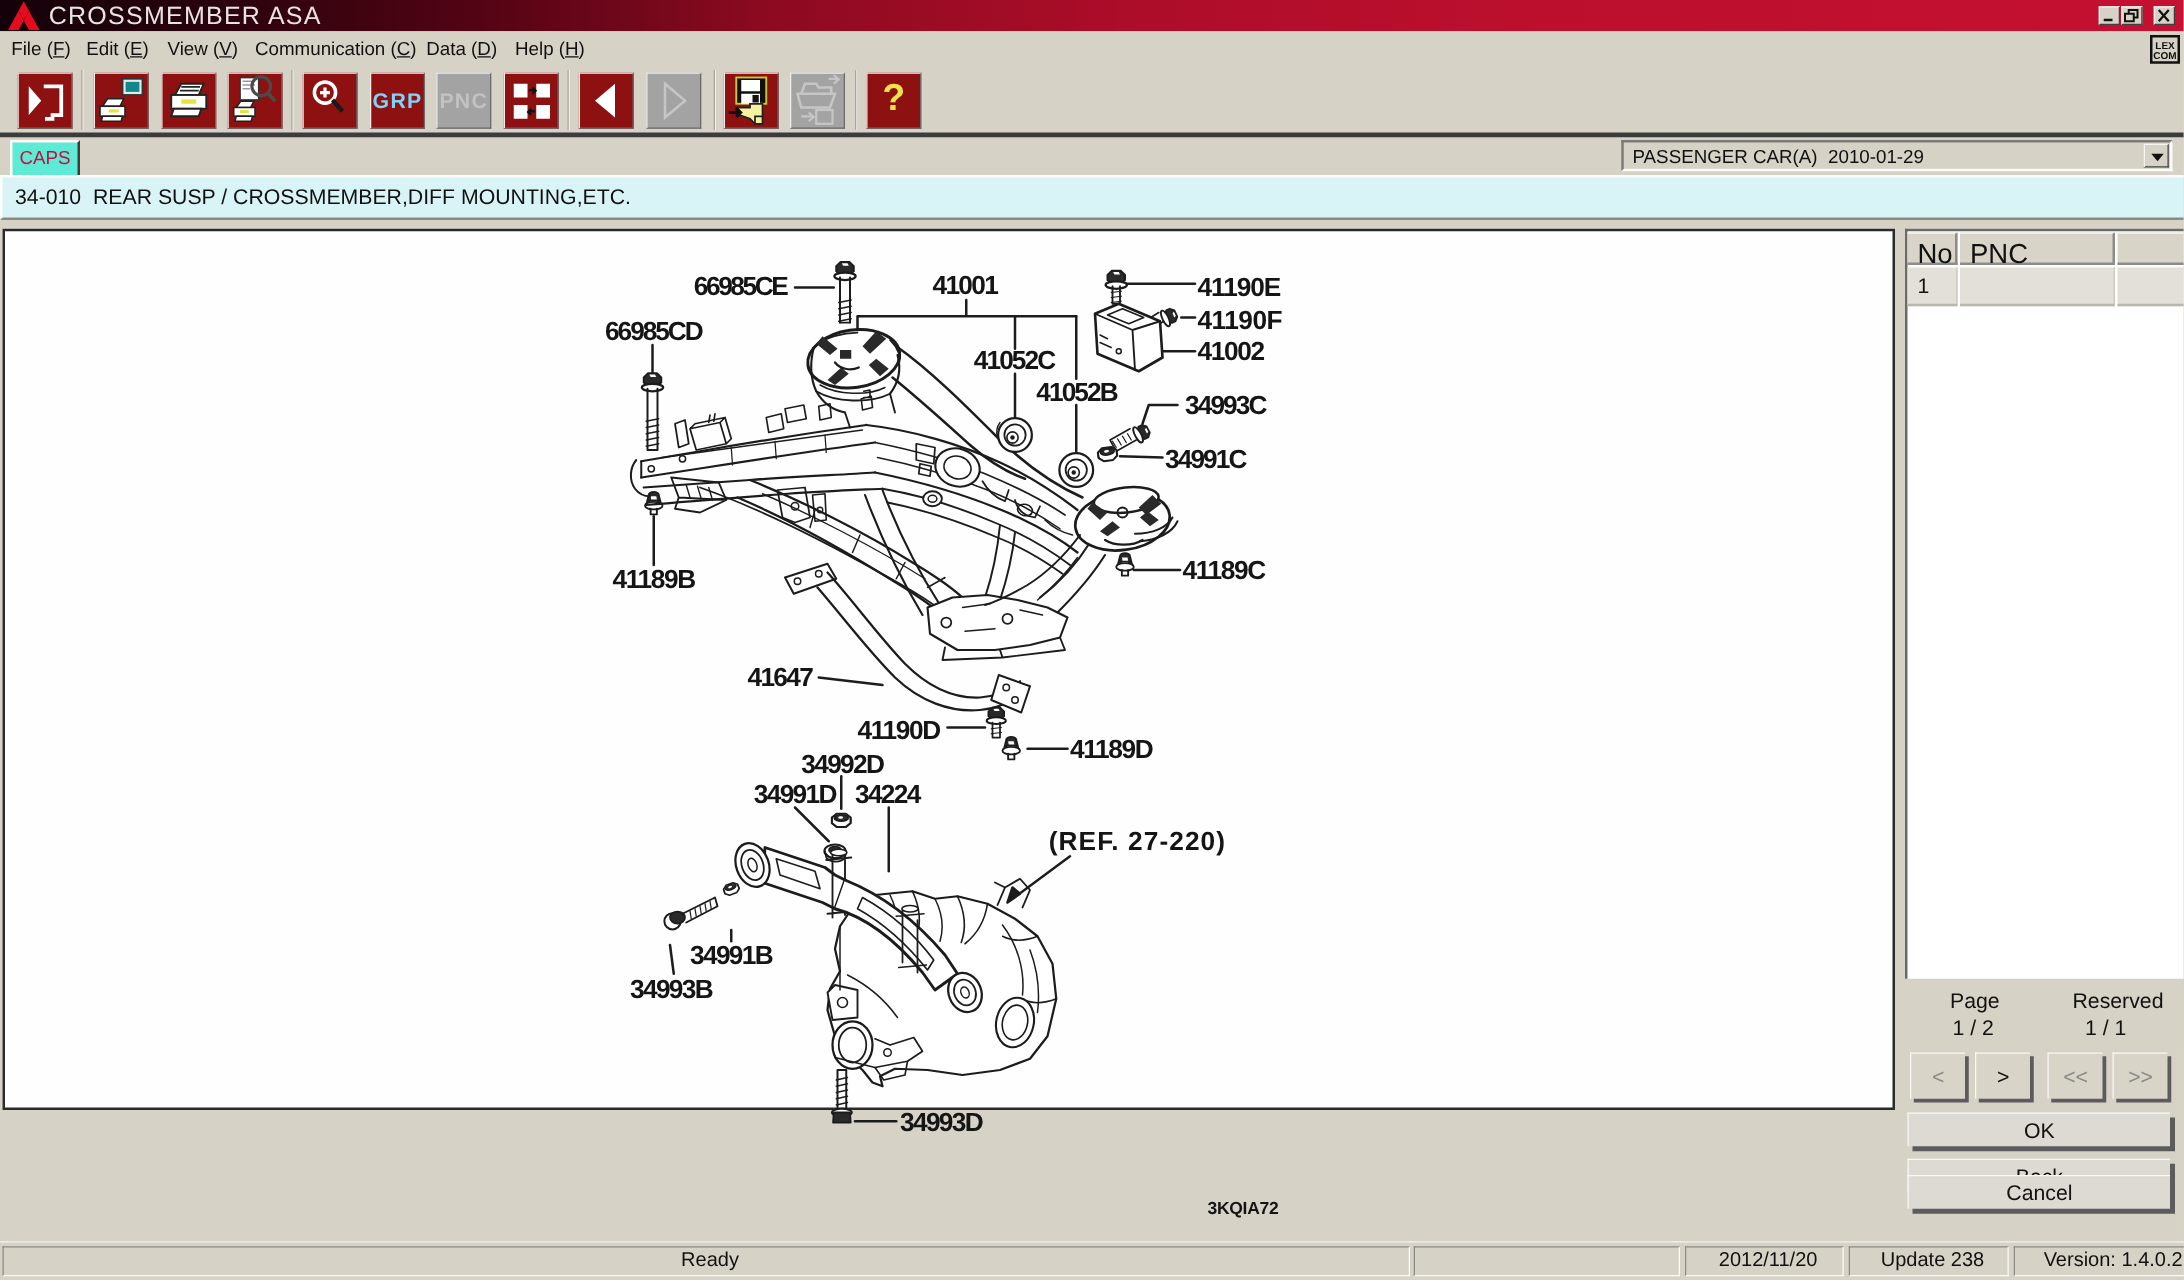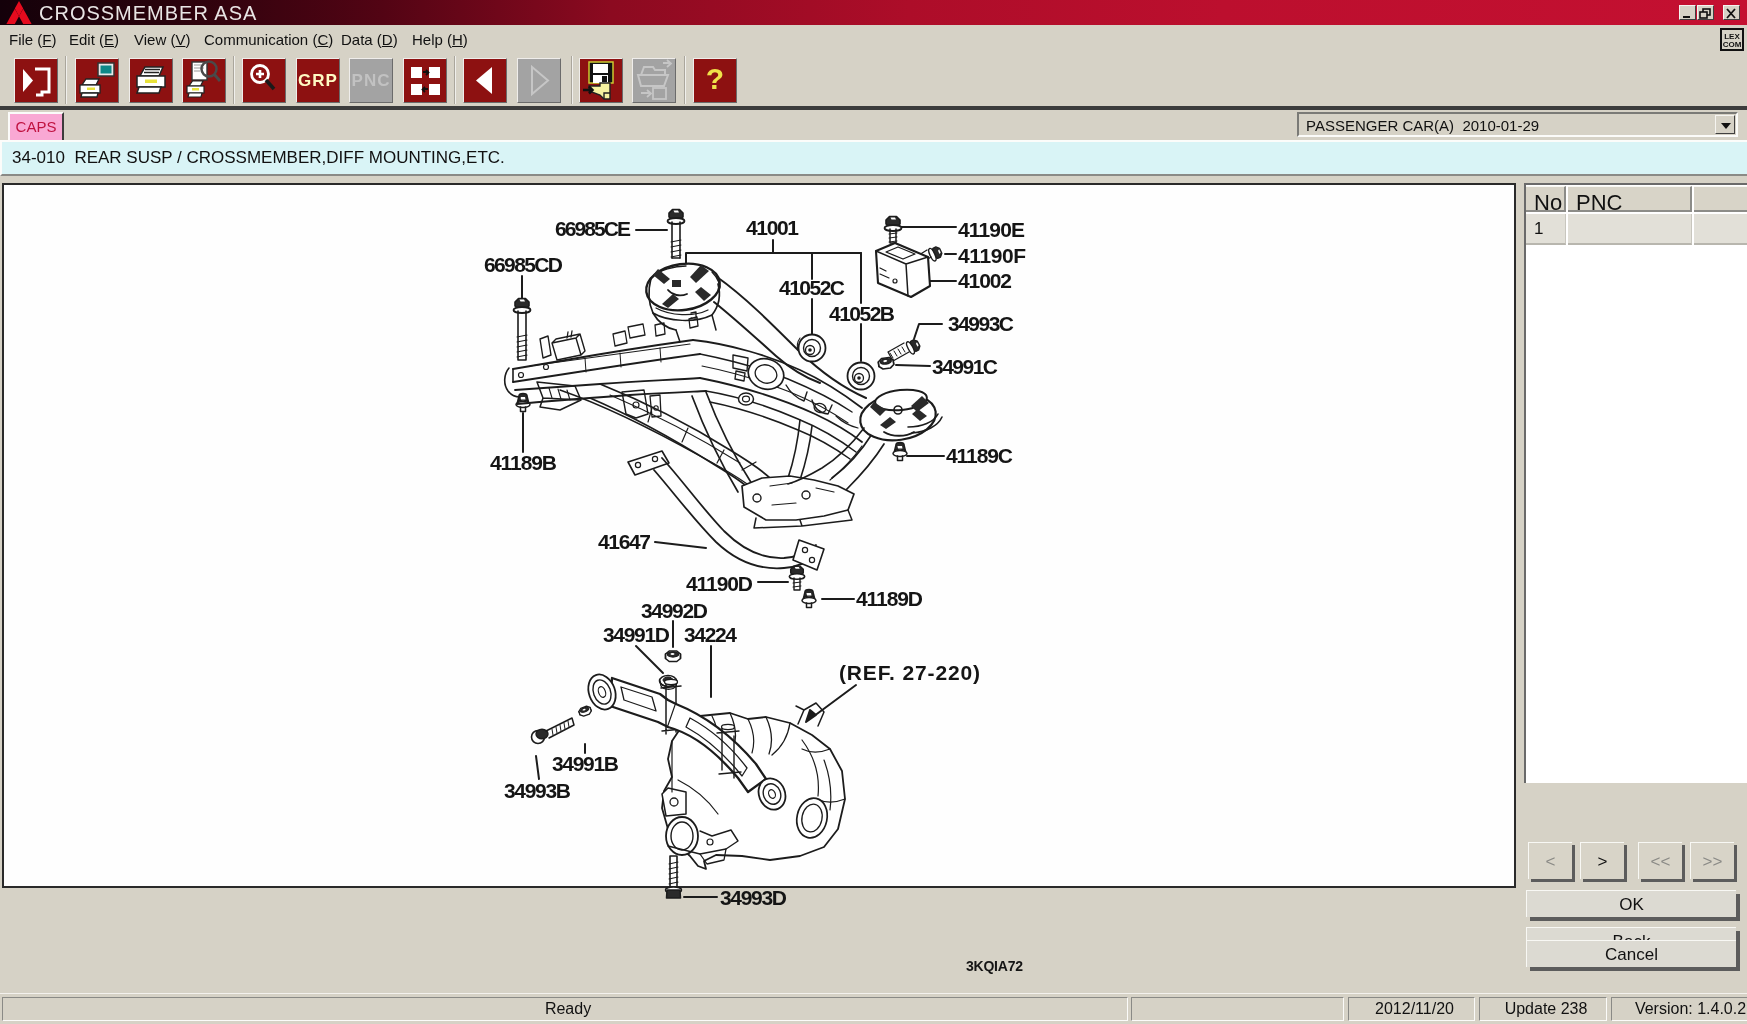--- a/index.html
+++ b/index.html
@@ -26,21 +26,21 @@
 #toolbar { left:0; top:53px; width:1747px; height:53px; background:#d6d2c6; }
 .tbtn { position:absolute; top:5px; width:44px; height:45px; background:#8d1111;
   border-top:1px solid #efedeb; border-left:1px solid #efedeb;
   border-right:1px solid #6b6b6b; border-bottom:1px solid #6b6b6b; }
 .tbtn.dis { background:#a3a3a3; }
 .tsep { position:absolute; top:3px; width:2px; height:48px; background:#aaa69c; border-right:1px solid #f0efec; }
 #darkline { left:0; top:106px; width:1747px; height:4px; background:#3c3c3c; }
 
 
 #tabstrip { left:0; top:110px; width:1747px; height:30px; background:#d6d2c6; }
-#capstab { left:8px; top:2px; width:56px; height:28px; background:#f9a8d4;
+#capstab { left:8px; top:2px; width:56px; height:28px; background:#5eead4;
   border-top:2px solid #fbfbf9; border-left:2px solid #fbfbf9; border-right:2px solid #3c3c3c;
   position:absolute; color:#c01240; font-size:15px; text-align:center; padding-top:4px; }
 #combo { left:1297px; top:2px; width:441px; height:25px; background:#d6d2c6; position:absolute;
   border-top:2px solid #7a7a76; border-left:2px solid #7a7a76;
   border-bottom:2px solid #fbfbf9; border-right:2px solid #fbfbf9;
   font-size:15px; color:#111; padding:3px 0 0 7px; }
 #comboarrow { position:absolute; right:1px; top:1px; width:20px; height:19px; background:#d6d2c6;
   border-top:1px solid #f5f4f0; border-left:1px solid #f5f4f0;
   border-right:1px solid #404040; border-bottom:1px solid #404040; }
 #comboarrow:after { content:""; position:absolute; left:5px; top:7px;
@@ -154,21 +154,21 @@
     </svg>
   </div>
   <div class="tsep" style="left:233px"></div>
   <div class="tbtn" style="left:242px">
     <svg width="42" height="43" viewBox="0 0 42 43">
       <circle cx="17" cy="15" r="8.5" fill="none" stroke="#fff" stroke-width="2.8"></circle>
       <path d="M13 15 L21 15 M17 11 L17 19" stroke="#fff" stroke-width="2.6"></path>
       <path d="M23 21 L31 30" stroke="#1a1a1a" stroke-width="3.5"></path>
     </svg>
   </div>
-  <div class="tbtn" style="left:296px; color:#fef9c3; font-size:17px; font-weight:bold; text-align:center; padding-top:12px; letter-spacing:1px;">GRP</div>
+  <div class="tbtn" style="left:296px; color:#7dd3fc; font-size:17px; font-weight:bold; text-align:center; padding-top:12px; letter-spacing:1px;">GRP</div>
   <div class="tbtn dis" style="left:349px; color:#c2c2c2; font-size:17px; font-weight:bold; text-align:center; padding-top:12px; letter-spacing:1px;">PNC</div>
   <div class="tbtn" style="left:403px">
     <svg width="42" height="43" viewBox="0 0 42 43">
       <rect x="7" y="8" width="11" height="11" fill="#fff"></rect>
       <rect x="25" y="8" width="11" height="11" fill="#fff"></rect>
       <rect x="7" y="25" width="11" height="11" fill="#fff"></rect>
       <rect x="25" y="25" width="11" height="11" fill="#fff"></rect>
       <path d="M19 13 L24 13 M22 11 L24.5 13.5 L22 16" stroke="#111" stroke-width="1.8" fill="none"></path>
       <path d="M24 30 L19 30 M21 28 L18.5 30.5 L21 33" stroke="#111" stroke-width="1.8" fill="none"></path>
     </svg>
@@ -506,20 +506,26 @@
   </div>
   <div id="rpanel">
     <div id="rtable">
       <div class="hcell" style="left:0px; width:40px;">No</div>
       <div class="hcell" style="left:42px; width:124px;">PNC</div>
       <div class="hcell" style="left:168px; width:53px; border-right:none;"></div>
       <div class="rcell" style="left:0px; width:40px;">1</div>
       <div class="rcell" style="left:42px; width:124px;"></div>
       <div class="rcell" style="left:168px; width:53px; border-right:none;"></div>
     </div>
+    <div id="pagelbls">
+      <span class="abs" style="left:40px; top:1px;">Page</span>
+      <span class="abs" style="left:138px; top:1px;">Reserved</span>
+      <span class="abs" style="left:42px; top:23px;">1 / 2</span>
+      <span class="abs" style="left:148px; top:23px;">1 / 1</span>
+    </div>
     <div class="navbtn dim" style="left:8px; top:659px;">&lt;</div>
     <div class="navbtn" style="left:60px; top:659px;">&gt;</div>
     <div class="navbtn dim" style="left:118px; top:659px;">&lt;&lt;</div>
     <div class="navbtn dim" style="left:170px; top:659px;">&gt;&gt;</div>
     <div class="bigbtn" style="top:707px;">OK</div>
     <div class="bigbtn" style="top:744px;">Back</div>
     <div class="bigbtn" style="top:757px;">Cancel</div>
   </div>
 </div>
 

